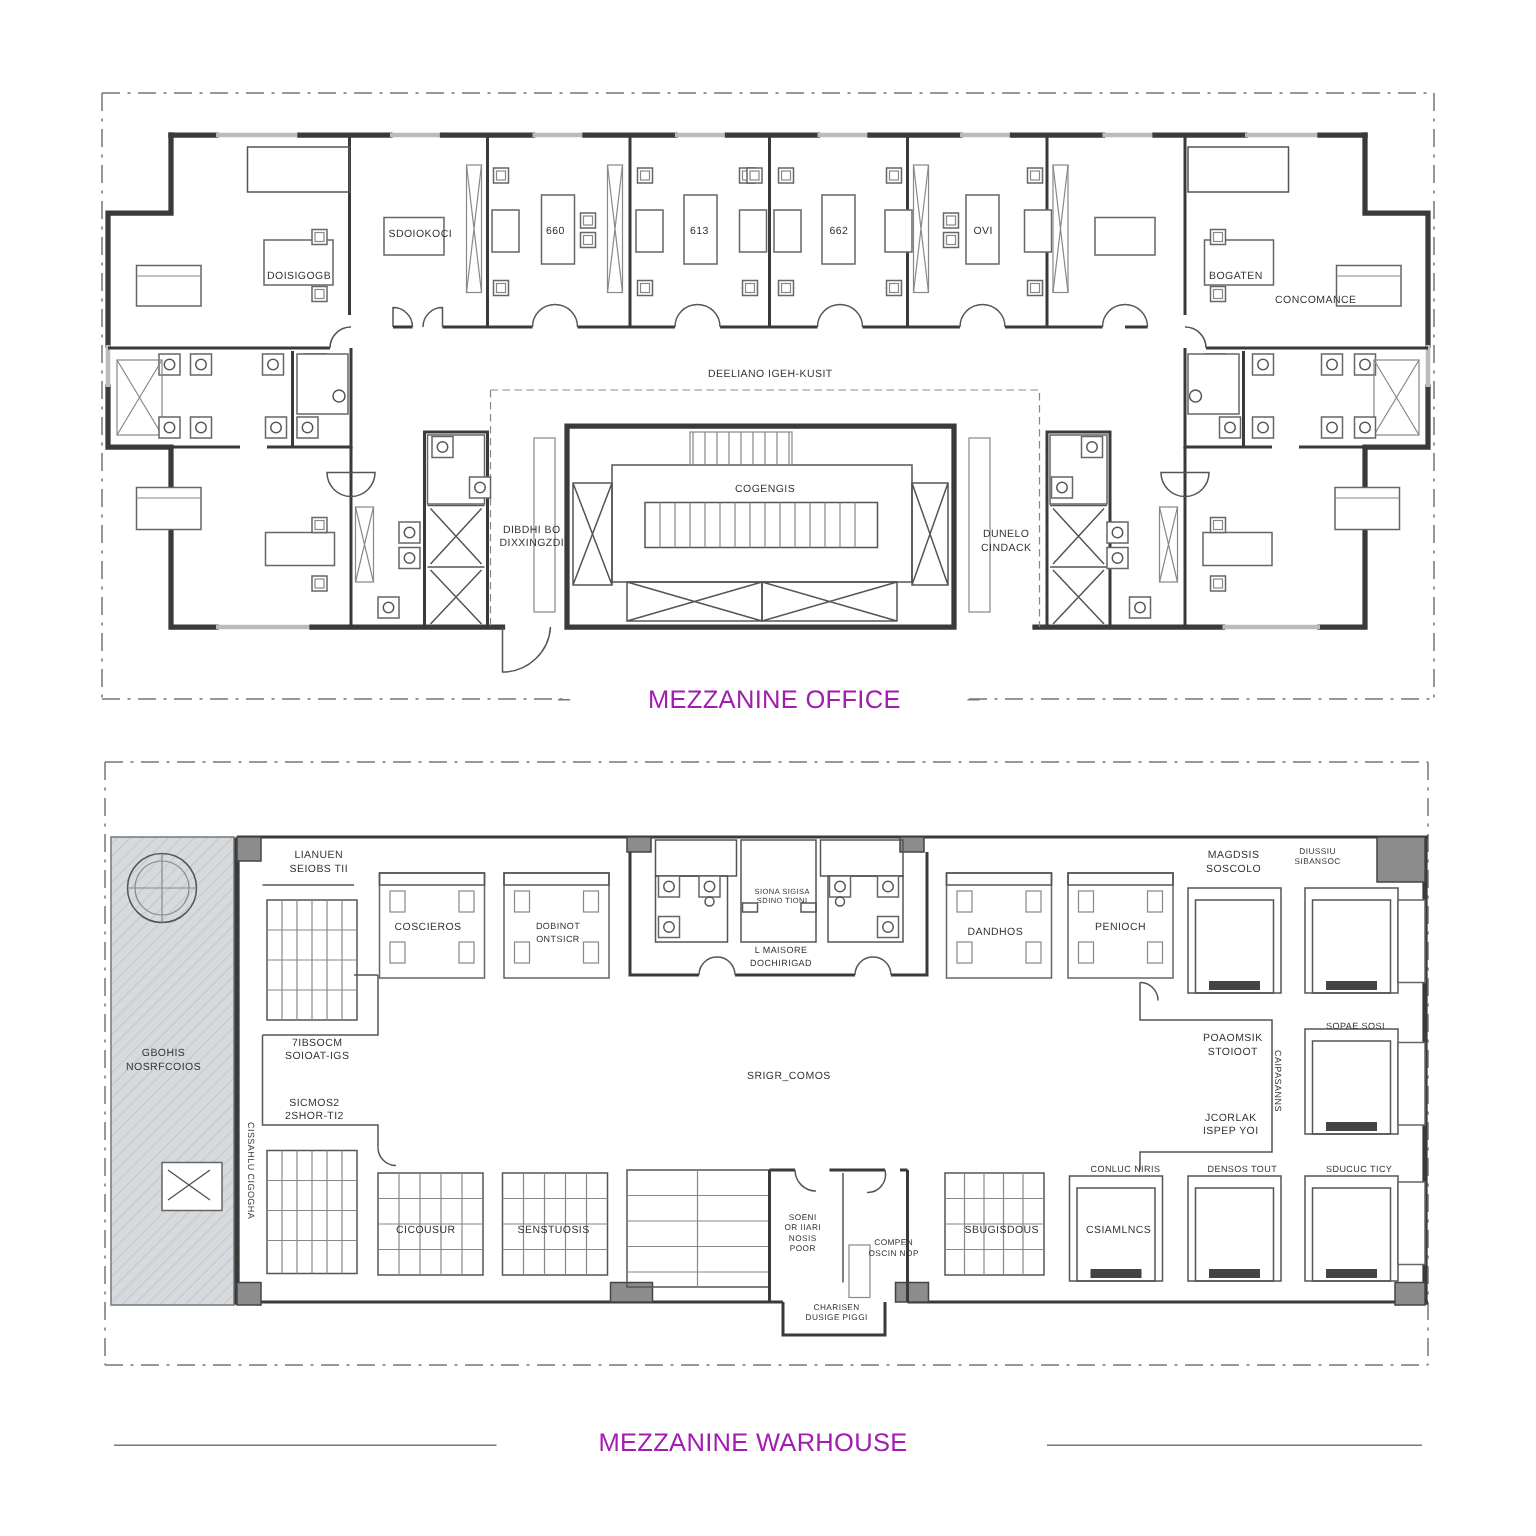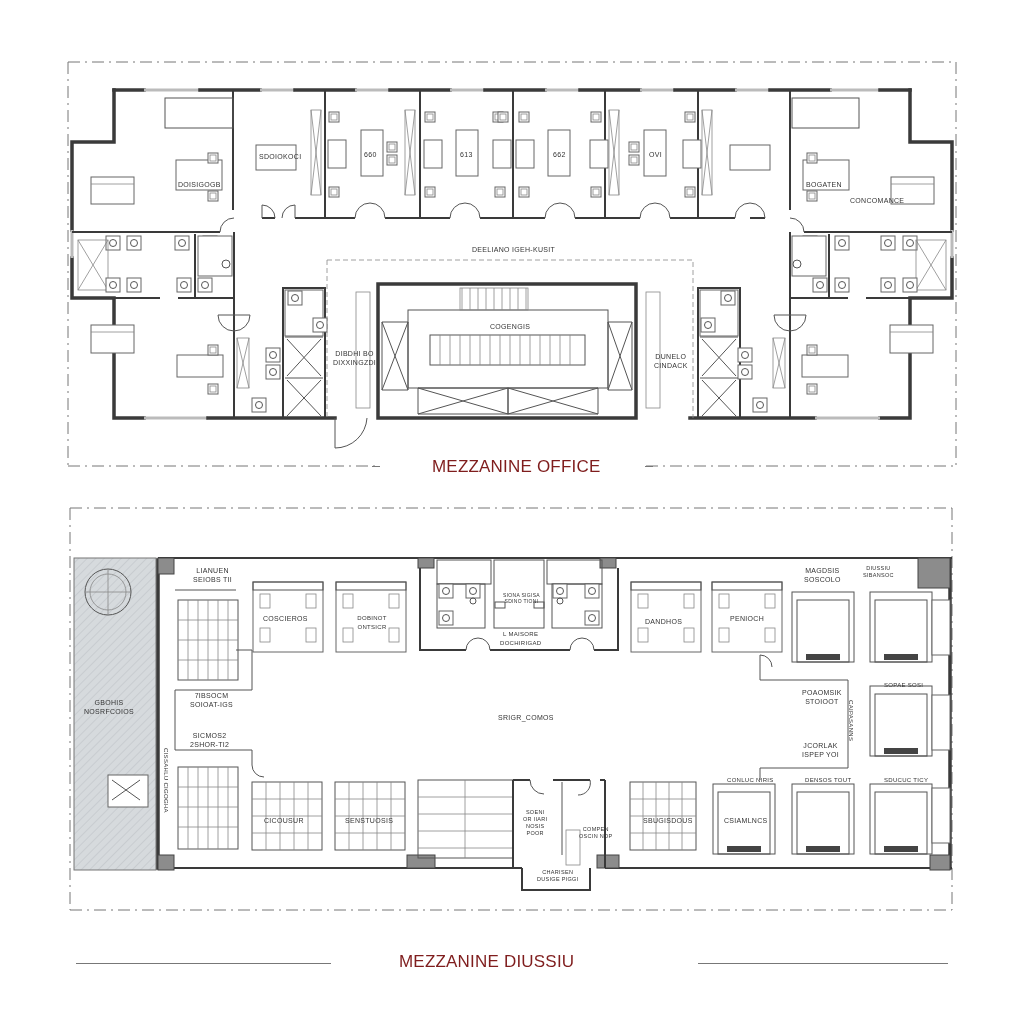--- a/index.html
+++ b/index.html
@@ -8,21 +8,21 @@
   .wall { stroke: #3a3a3a; stroke-width: 3.5; fill: none; stroke-linecap: square; }
   .wall-thin { stroke: #3a3a3a; stroke-width: 2; fill: none; }
   .line { stroke: #555; stroke-width: 1; fill: none; }
   .line-light { stroke: #888; stroke-width: 0.8; fill: none; }
   .dash { stroke: #777; stroke-width: 1; fill: none; stroke-dasharray: 12 5 2 5; }
   .dash2 { stroke: #888; stroke-width: 0.8; fill: none; stroke-dasharray: 5 3; }
   .window { stroke: #bbb; stroke-width: 3; fill: none; }
   .furn { stroke: #666; stroke-width: 1; fill: #fff; }
   .col { fill: #8c8c8c; stroke: #444; stroke-width: 1; }
   .hatch { fill: url(#hatch); stroke: #777; stroke-width: 1; }
-  .title { position: absolute; font-family: "Liberation Sans", sans-serif; font-size: 17px; color: #7f1d1d; letter-spacing: 0.2px; white-space: nowrap; }
+  .title { position: absolute; font-family: "Liberation Sans", sans-serif; font-size: 17px; color: #a21caf; letter-spacing: 0.2px; white-space: nowrap; }
   .title-line { position: absolute; height: 1px; background: #777; }
   .plan-label { position: absolute; font-family: "Liberation Sans", sans-serif; font-size: 7px; color: #333; text-align: center; line-height: 9px; white-space: nowrap; letter-spacing: 0.3px; }
 </style>
 </head>
 <body>
 
 <svg width="1024" height="1024" viewBox="0 0 1024 1024">
   <defs>
     <pattern id="hatch" width="6" height="6" patternUnits="userSpaceOnUse" patternTransform="rotate(45)">
       <rect width="6" height="6" fill="#d6dadd"></rect>
@@ -471,14 +471,14 @@
 <div class="plan-label" style="left:579px;top:826px;font-size:5.5px;line-height:7px;">
   <div>COMPEN</div>
   <div>OSCIN NOP</div>
 </div>
 <div class="plan-label" style="left:537px;top:869px;font-size:5.5px;line-height:7px;">
   <div>CHARISEN</div>
   <div>DUSIGE PIGGI</div>
 </div>
 
 <div class="title-line" style="left:76px;top:963px;width:255px;"></div>
-<div class="title" style="left:399px;top:952px;">MEZZANINE DIUSSIU</div>
+<div class="title" style="left:399px;top:952px;">MEZZANINE WARHOUSE</div>
 <div class="title-line" style="left:698px;top:963px;width:250px;"></div>
 
 </body></html>

